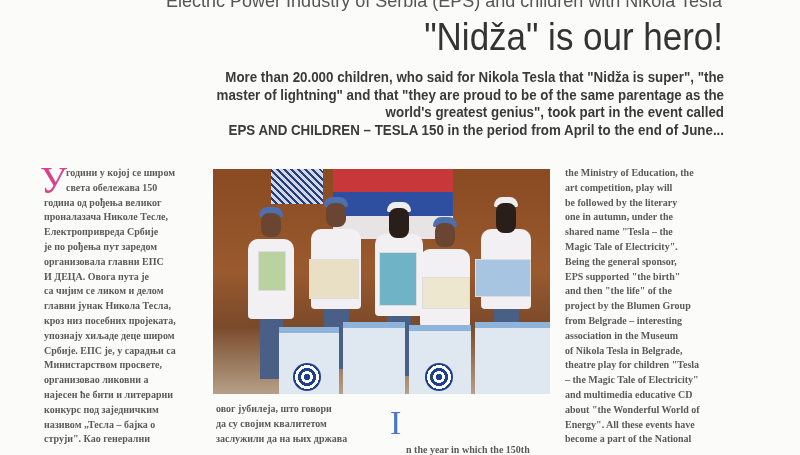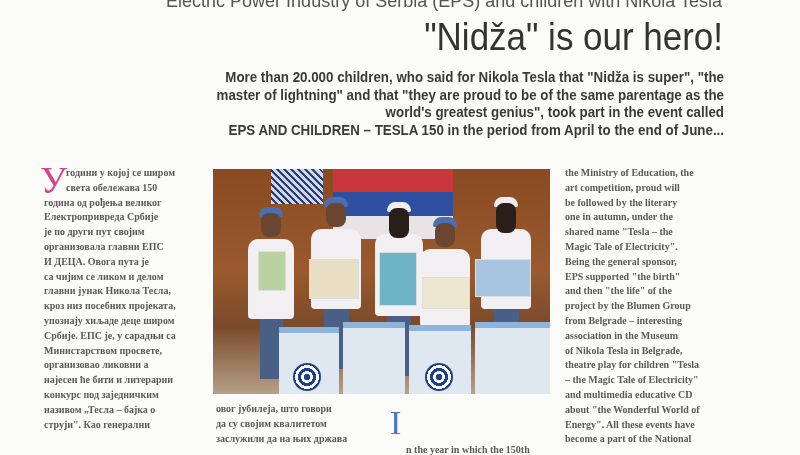--- a/index.html
+++ b/index.html
@@ -78,22 +78,23 @@
   <p>master of lightning" and that "they are proud to be of the same parentage as the</p>
   <p>world's greatest genius", took part in the event called</p>
   <p>EPS AND CHILDREN – TESLA 150 in the period from April to the end of June...</p>
 </div>
 
 <span class="dropcap dropcap-cyr">У</span>
 <div class="col col-left">
   <p class="indent">години у којој се широм</p>
   <p class="indent">света обележава 150</p>
   <p>година од рођења великог</p>
+  <p>проналазача Николе Тесле,</p>
   <p>Електропривреда Србије</p>
-  <p>је по други пут својим</p>
+  <p>је по рођења пут заредом</p>
   <p>организовала главни ЕПС</p>
   <p>И ДЕЦА. Овога пута је</p>
   <p>са чијим се ликом и делом</p>
   <p>главни јунак Никола Тесла,</p>
   <p>кроз низ посебних пројеката,</p>
   <p>упознају хиљаде деце широм</p>
   <p>Србије. ЕПС је, у сарадњи са</p>
   <p>Министарством просвете,</p>
   <p>организовао ликовни а</p>
   <p>најесен ће бити и литерарни</p>
@@ -159,21 +160,21 @@
 
 <span class="dropcap dropcap-en">I</span>
 <div class="col col-mid-right">
   <p class="indent-l">n the year in which the 150th</p>
   <p class="indent-l">multimedia of the birth</p>
   <p>of the great inventor Nikola</p>
 </div>
 
 <div class="col col-right">
   <p>the Ministry of Education, the</p>
-  <p>art competition, proud will</p>
+  <p>art competition, play will</p>
   <p>be followed by the literary</p>
   <p>one in autumn, under the</p>
   <p>shared name "Tesla – the</p>
   <p>Magic Tale of Electricity".</p>
   <p>Being the general sponsor,</p>
   <p>EPS supported "the birth"</p>
   <p>and then "the life" of the</p>
   <p>project by the Blumen Group</p>
   <p>from Belgrade – interesting</p>
   <p>association in the Museum</p>

